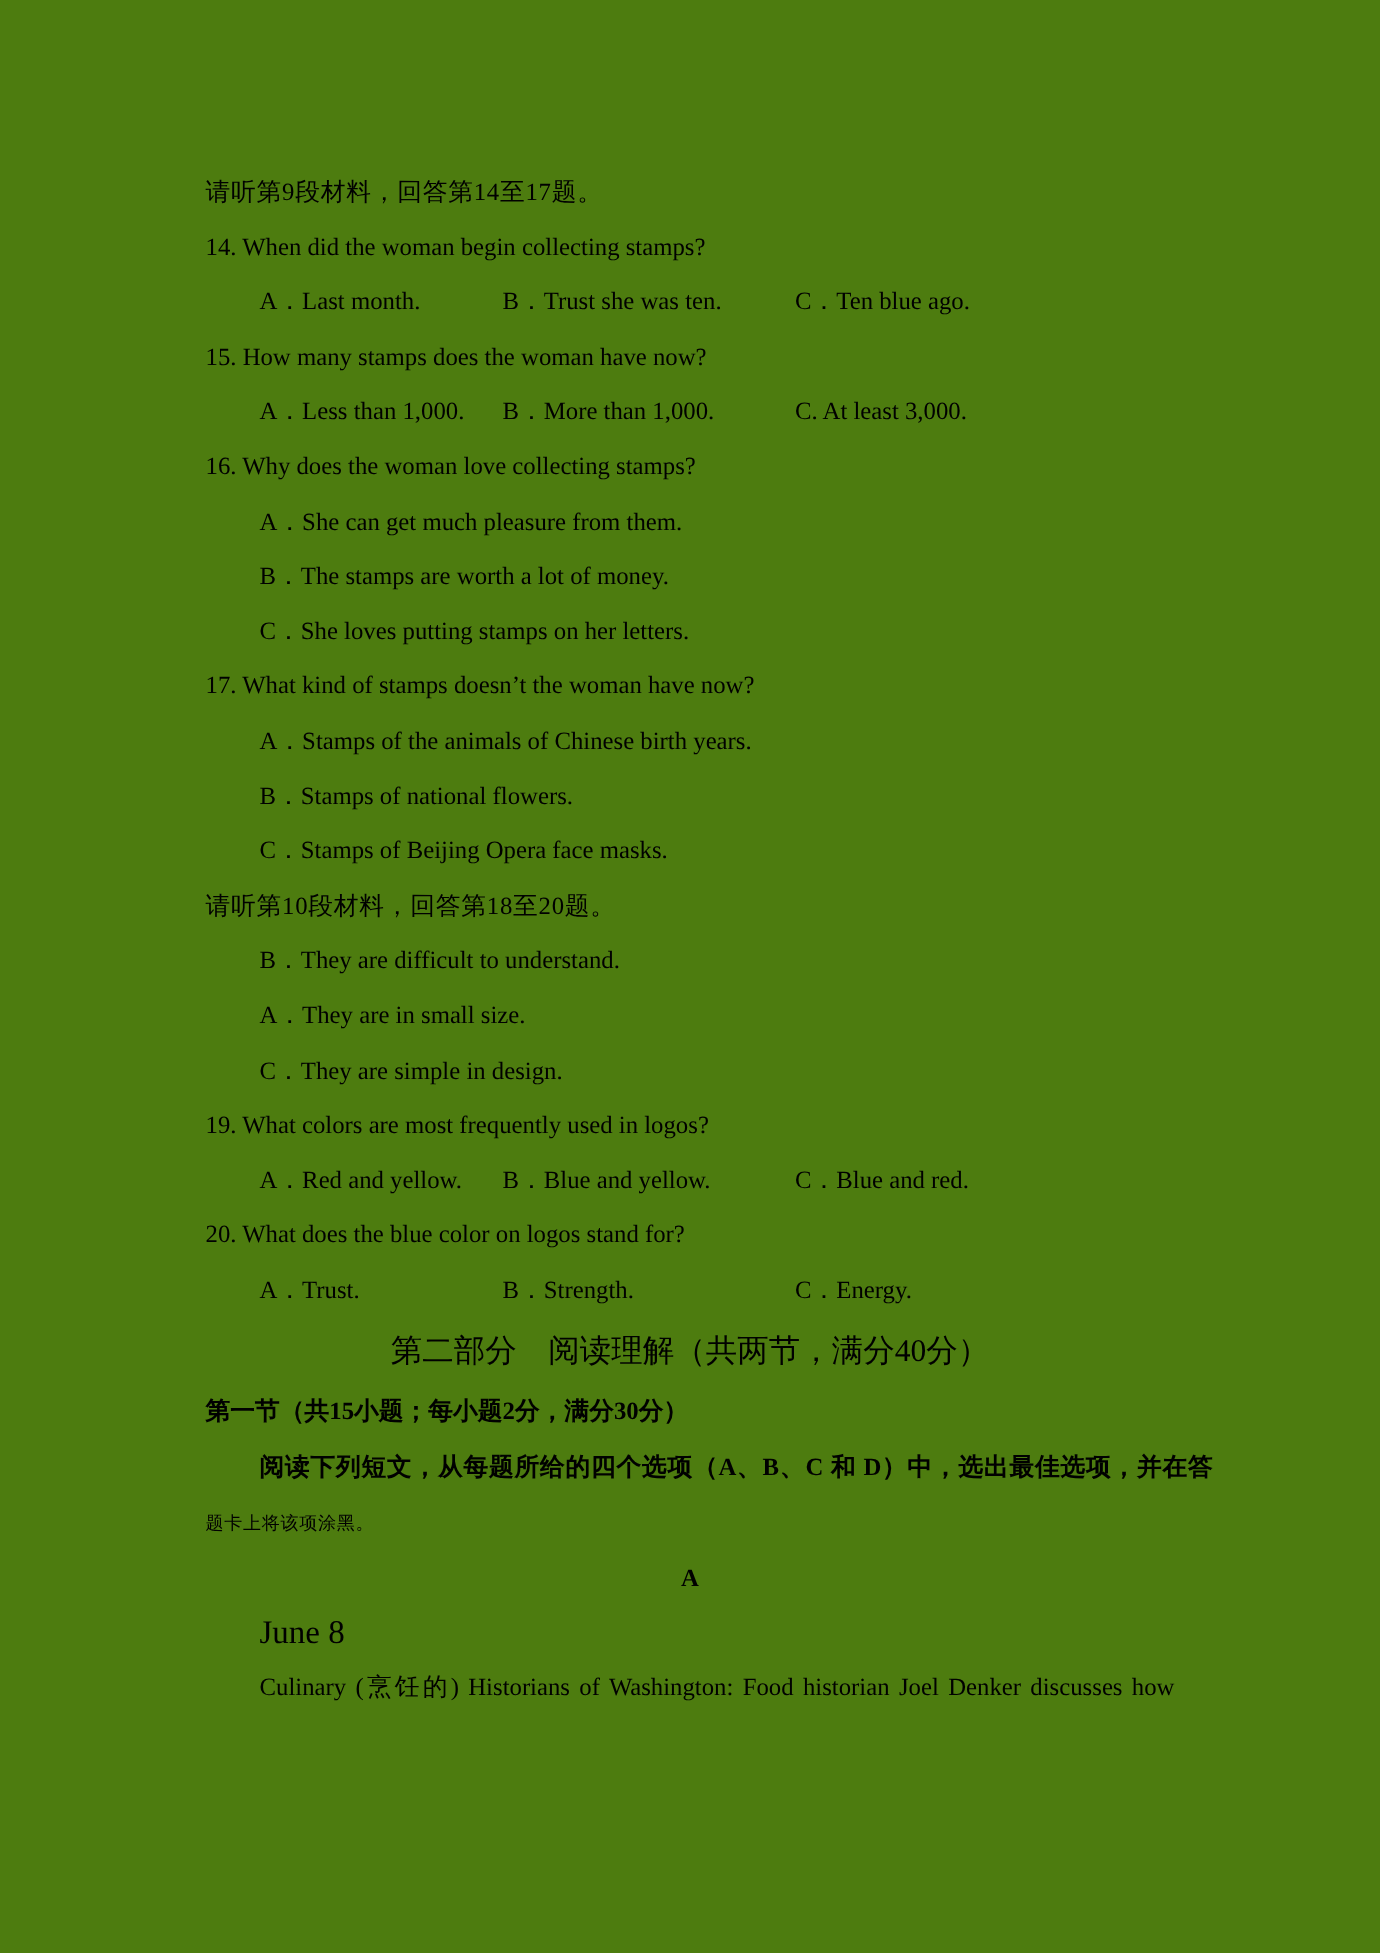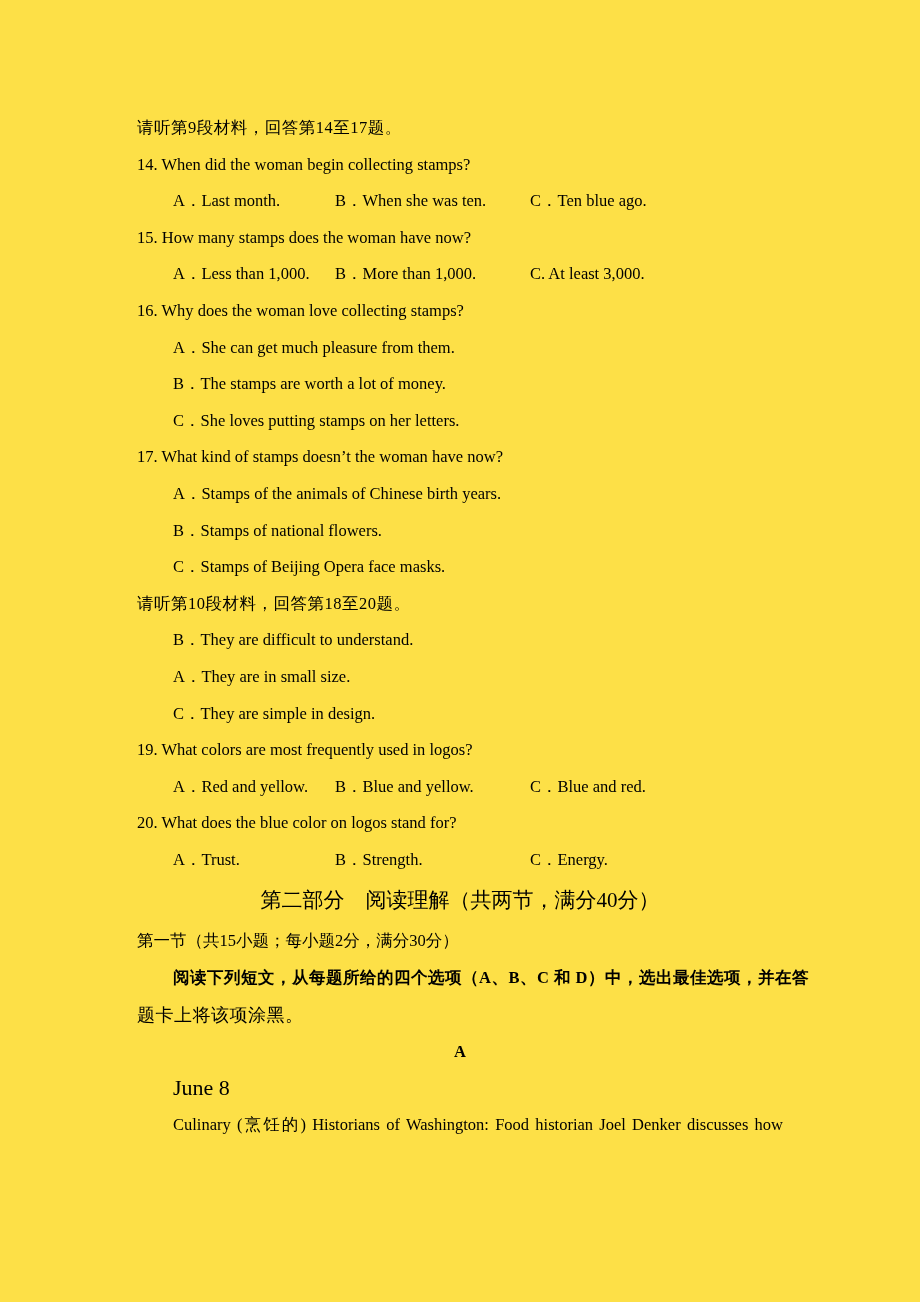--- a/index.html
+++ b/index.html
@@ -6,21 +6,21 @@
     margin: 0;
     padding: 0;
     background: #ffffff;
     color: #000000;
     font-family: "Liberation Serif", "DejaVu Serif", serif;
   }
   .page {
     position: relative;
     width: 920px;
     height: 1302px;
-    background: #fde047;
+    background: #4d7c0f;
     overflow: hidden;
   }
   .content {
     position: absolute;
     left: 137px;
     top: 110px;
     width: 646px;
   }
   .line {
     font-size: 16.5px;
@@ -35,33 +35,33 @@
   .opt-c { flex: 1; }
   .heading-part2 {
     font-size: 21px;
     font-weight: normal;
     text-align: center;
     line-height: 44px;
     white-space: nowrap;
   }
   .section-title {
     font-size: 16.5px;
-    font-weight: normal;
+    font-weight: bold;
     line-height: 38px;
     white-space: nowrap;
   }
   .para-line1 {
     font-size: 16.5px;
     line-height: 36.6px;
     padding-left: 36px;
     white-space: nowrap;
     font-weight: bold;
   }
   .para-line2 {
-    font-size: 18px;
+    font-size: 12px;
     line-height: 36.6px;
     white-space: nowrap;
   }
   .passage-label {
     font-size: 16.5px;
     font-weight: bold;
     text-align: center;
     line-height: 36.6px;
   }
   .passage-date {
@@ -84,21 +84,21 @@
 <body>
 
 <div class="page">
   <div class="content">
 
     <div class="line cn">请听第9段材料，回答第14至17题。</div>
 
     <div class="line">14. When did the woman begin collecting stamps?</div>
     <div class="line indent opts-row">
       <span class="opt-a">A．Last month.</span>
-      <span class="opt-b">B．When she was ten.</span>
+      <span class="opt-b">B．Trust she was ten.</span>
       <span class="opt-c">C．Ten blue ago.</span>
     </div>
 
     <div class="line">15. How many stamps does the woman have now?</div>
     <div class="line indent opts-row">
       <span class="opt-a">A．Less than 1,000.</span>
       <span class="opt-b">B．More than 1,000.</span>
       <span class="opt-c">C. At least 3,000.</span>
     </div>
 

